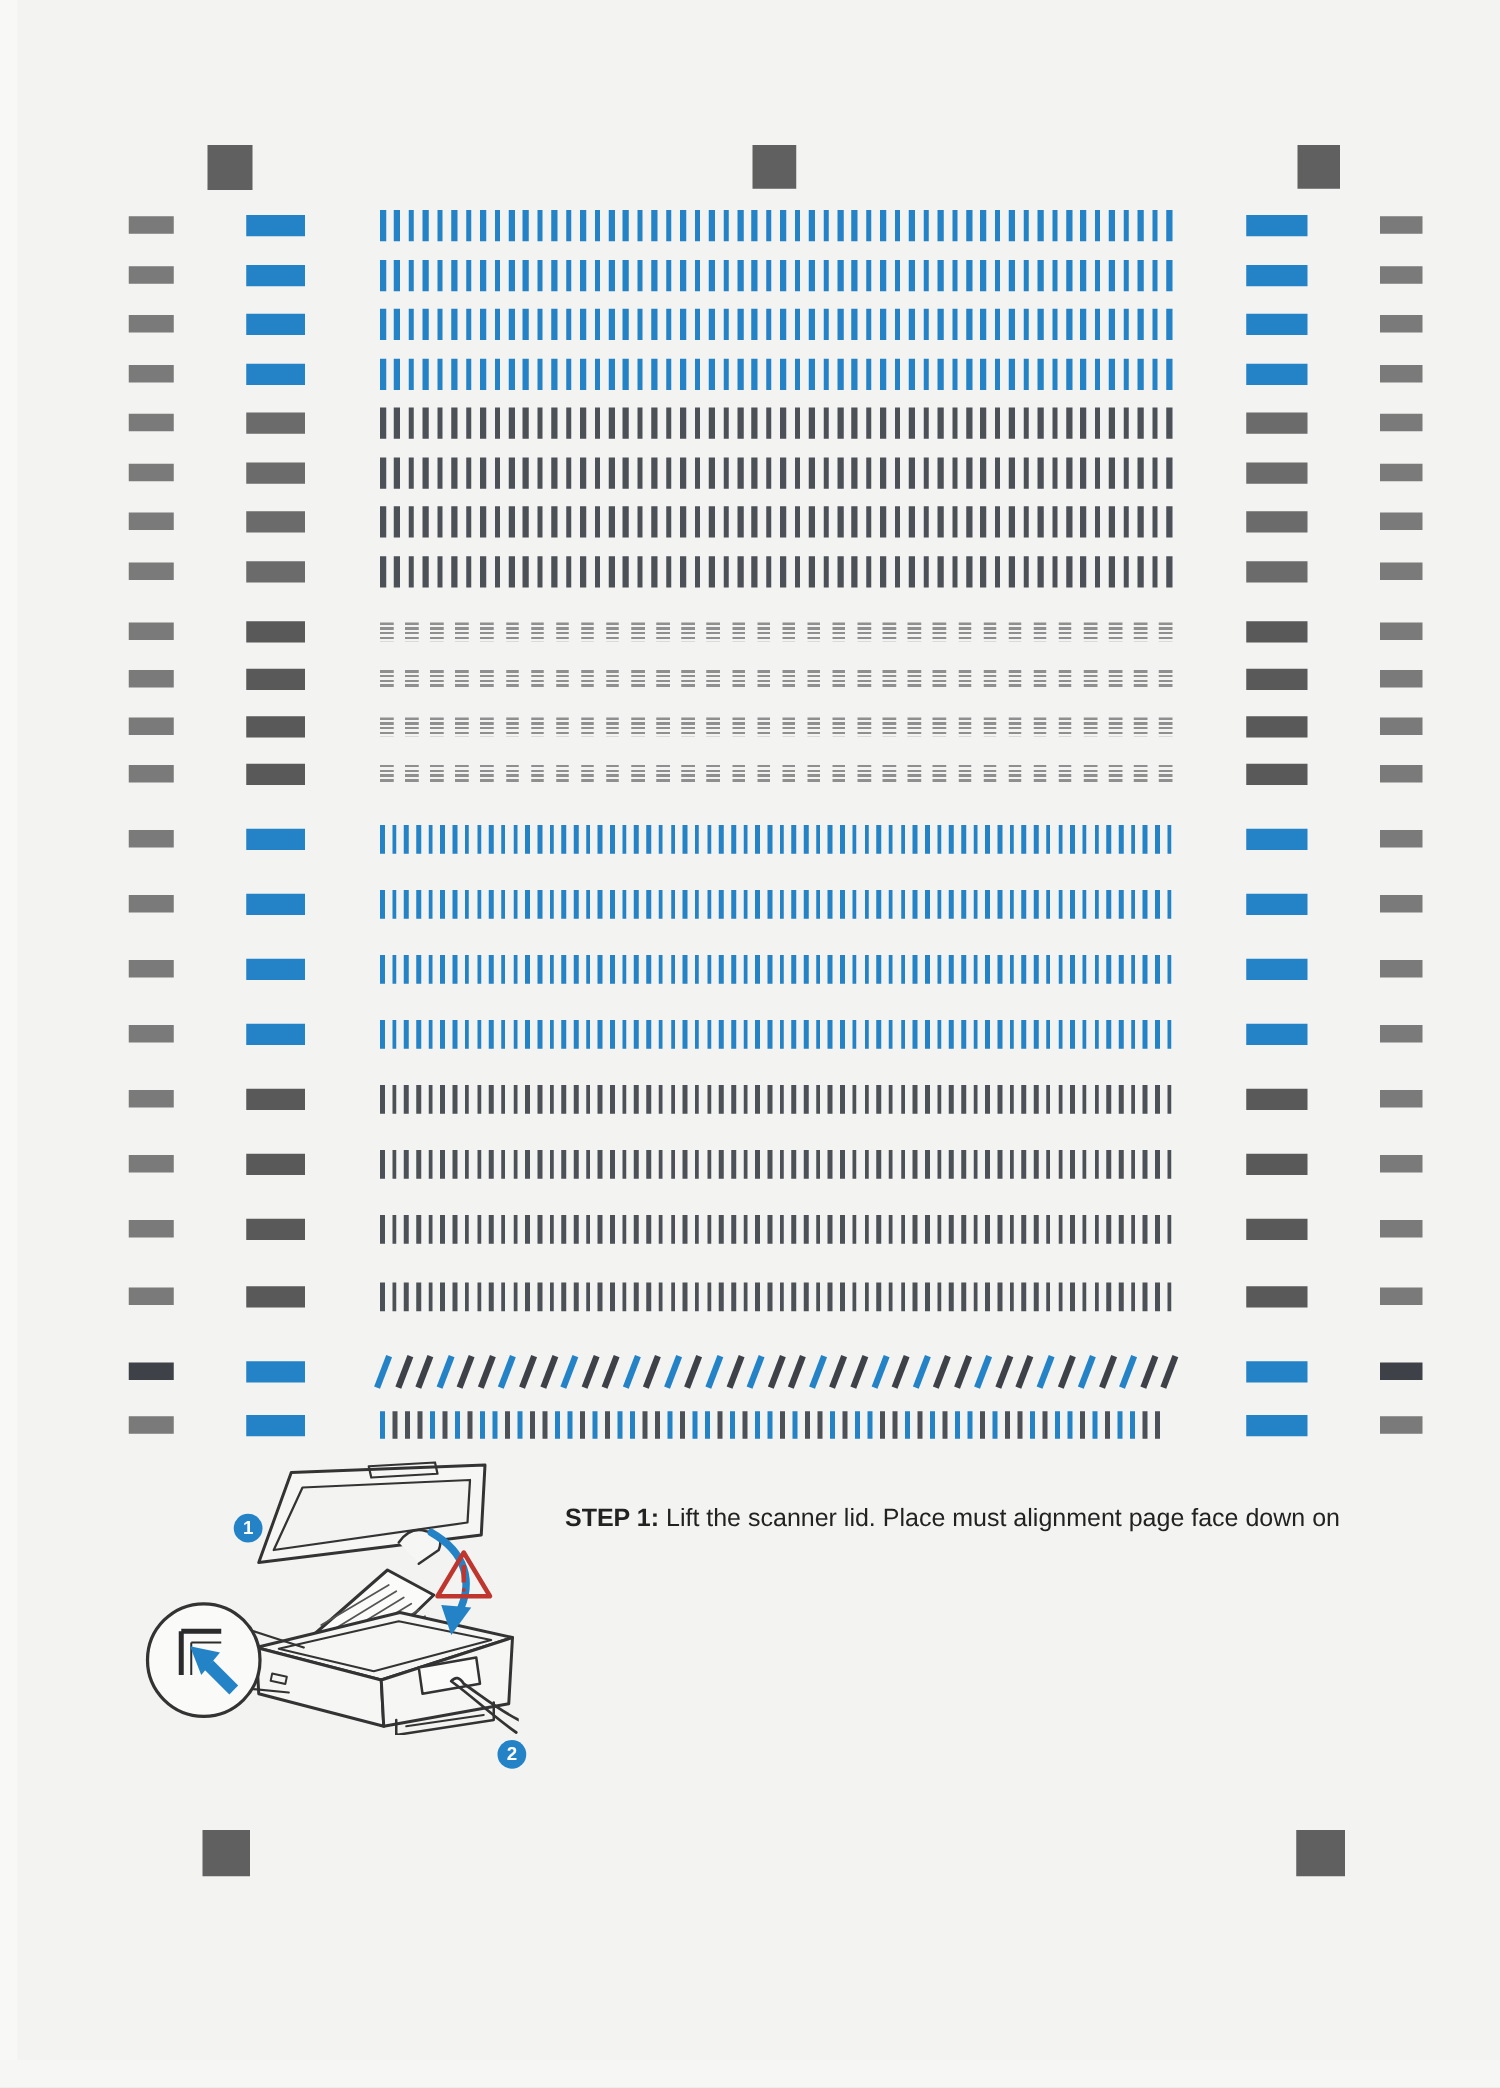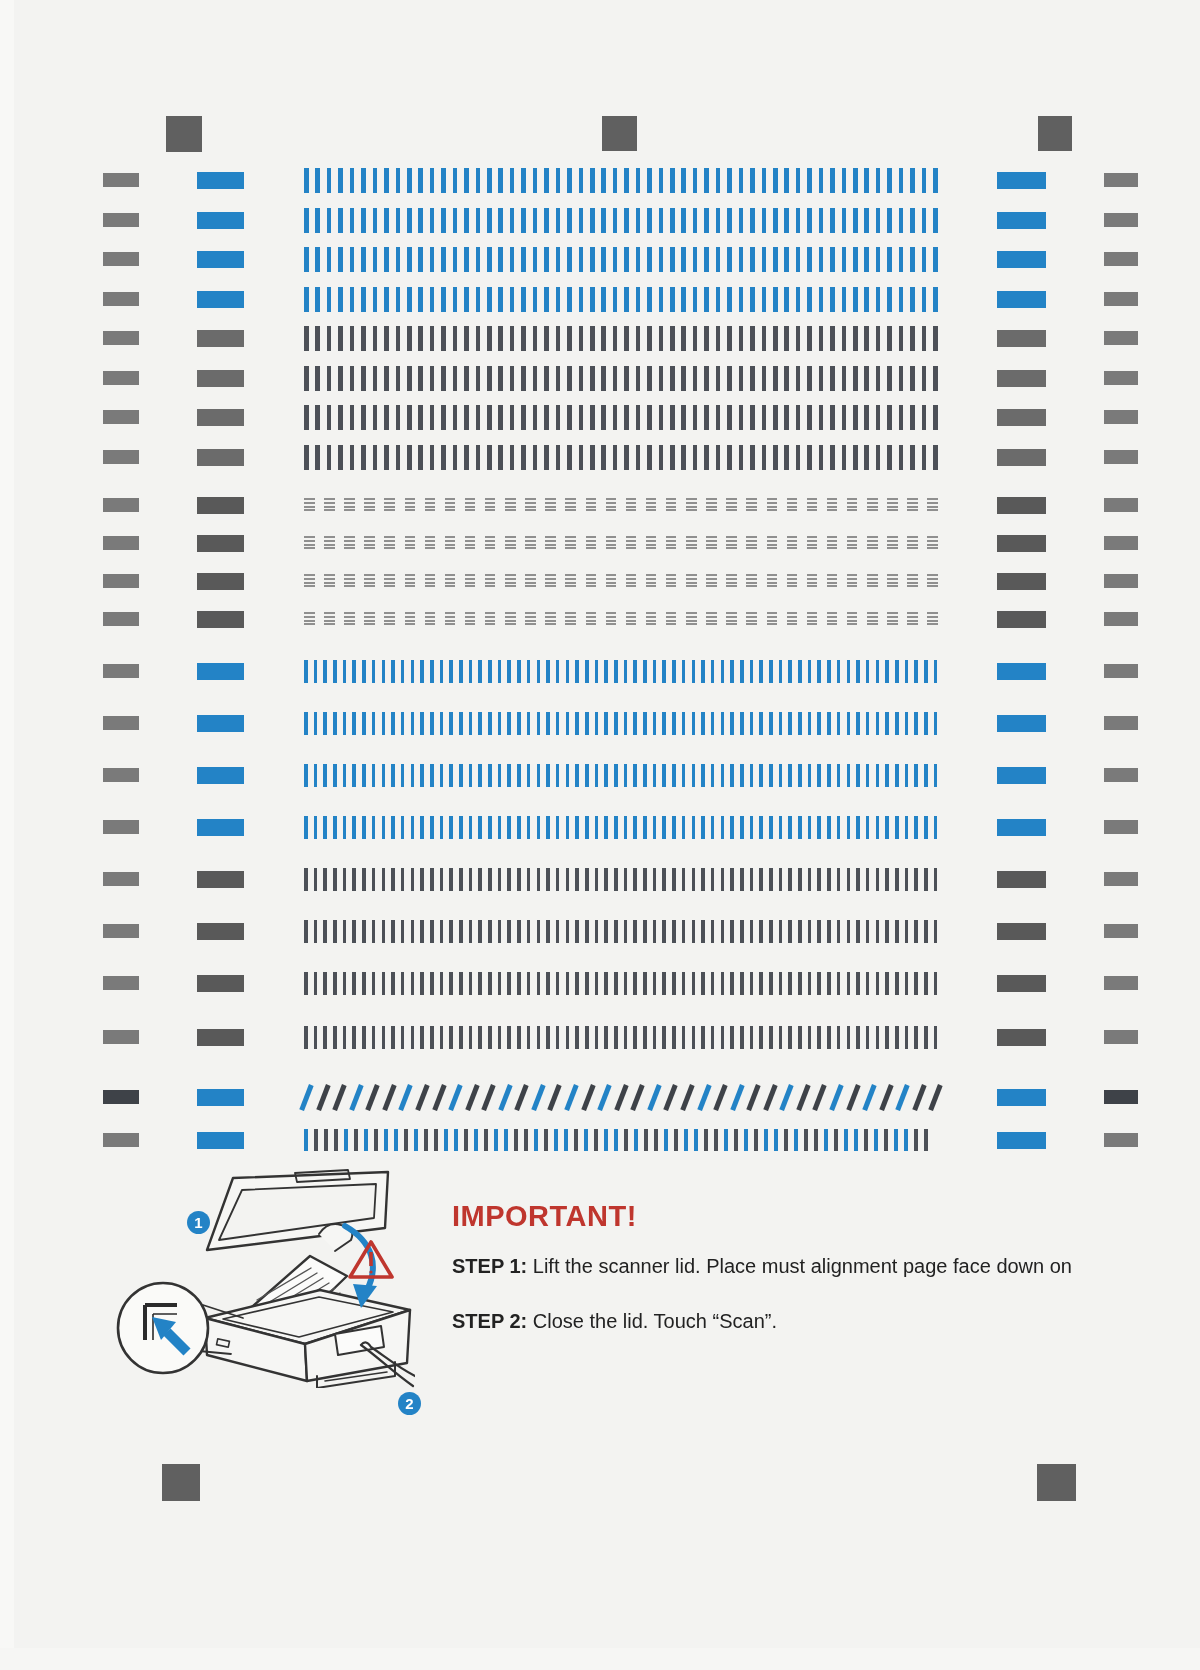--- a/index.html
+++ b/index.html
@@ -1444,24 +1444,19 @@
         <line x1="92" y1="204" x2="72" y2="184" stroke="#2383c6" stroke-width="10"></line>
         <polygon points="57,169 81,174 66,192" fill="#2383c6"></polygon>
       </g>
     </g>
   </svg>
 
   <div class="badge" style="left:187px;top:1211px;background:#2383c6">1</div>
   <div class="badge" style="left:398px;top:1392px;background:#2383c6">2</div>
 
   <div class="text-layer">
-    <p class="headline" style="color:#bf362e">IMPORTANT!</p>
     <p class="step">
       <span class="step-label">STEP 1:</span>
       <span>Lift the scanner lid. Place must alignment page face down on</span>
     </p>
-    <p class="step">
-      <span class="step-label">STEP 2:</span>
-      <span>Close the lid. Touch “Scan”.</span>
-    </p>
   </div>
 
 </div>
 
 </body></html>

